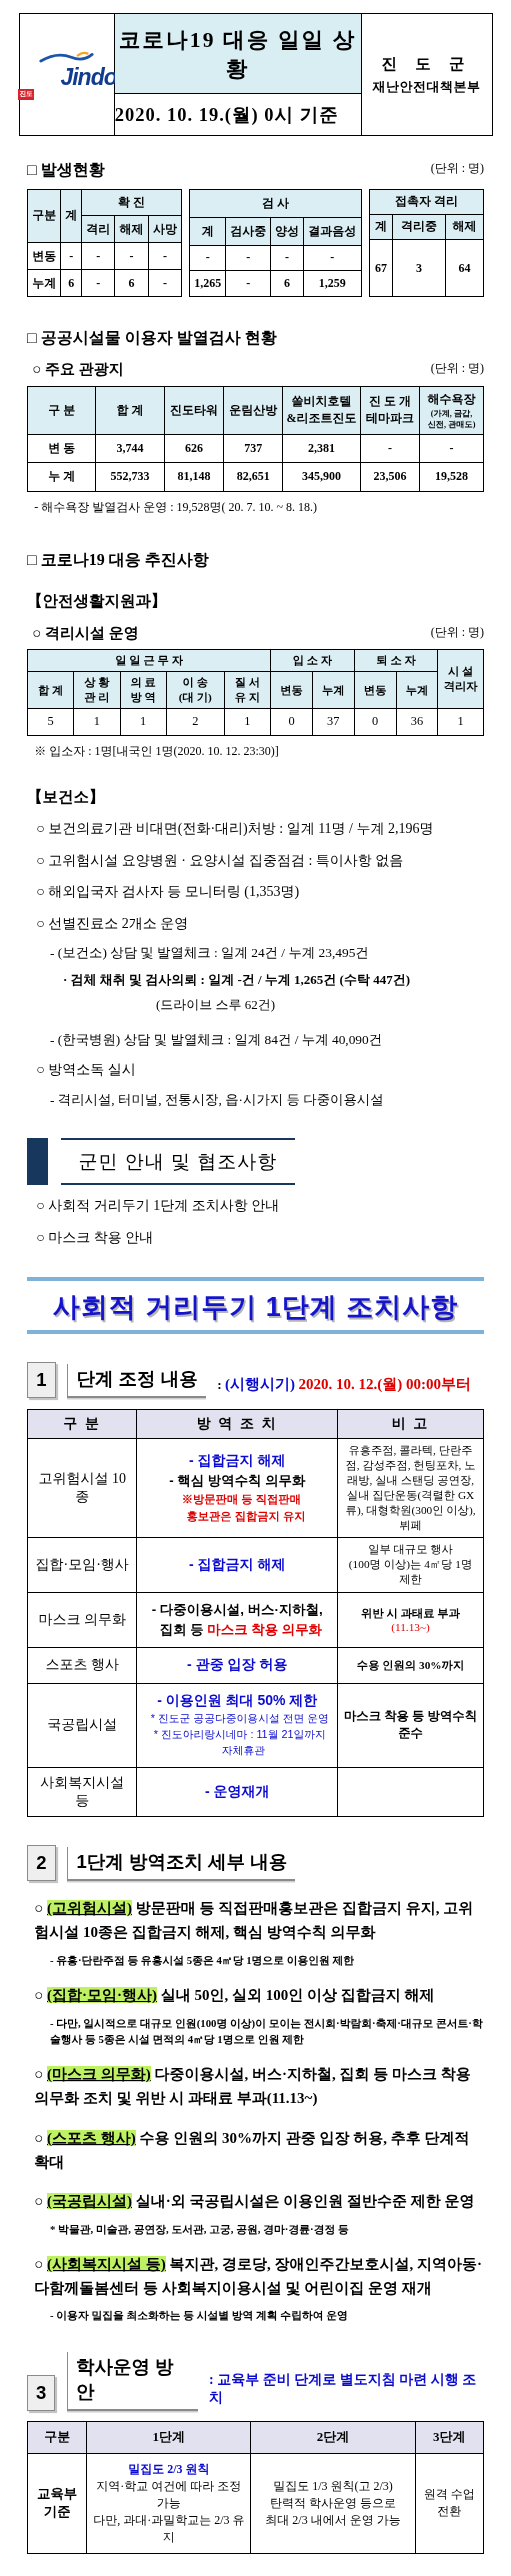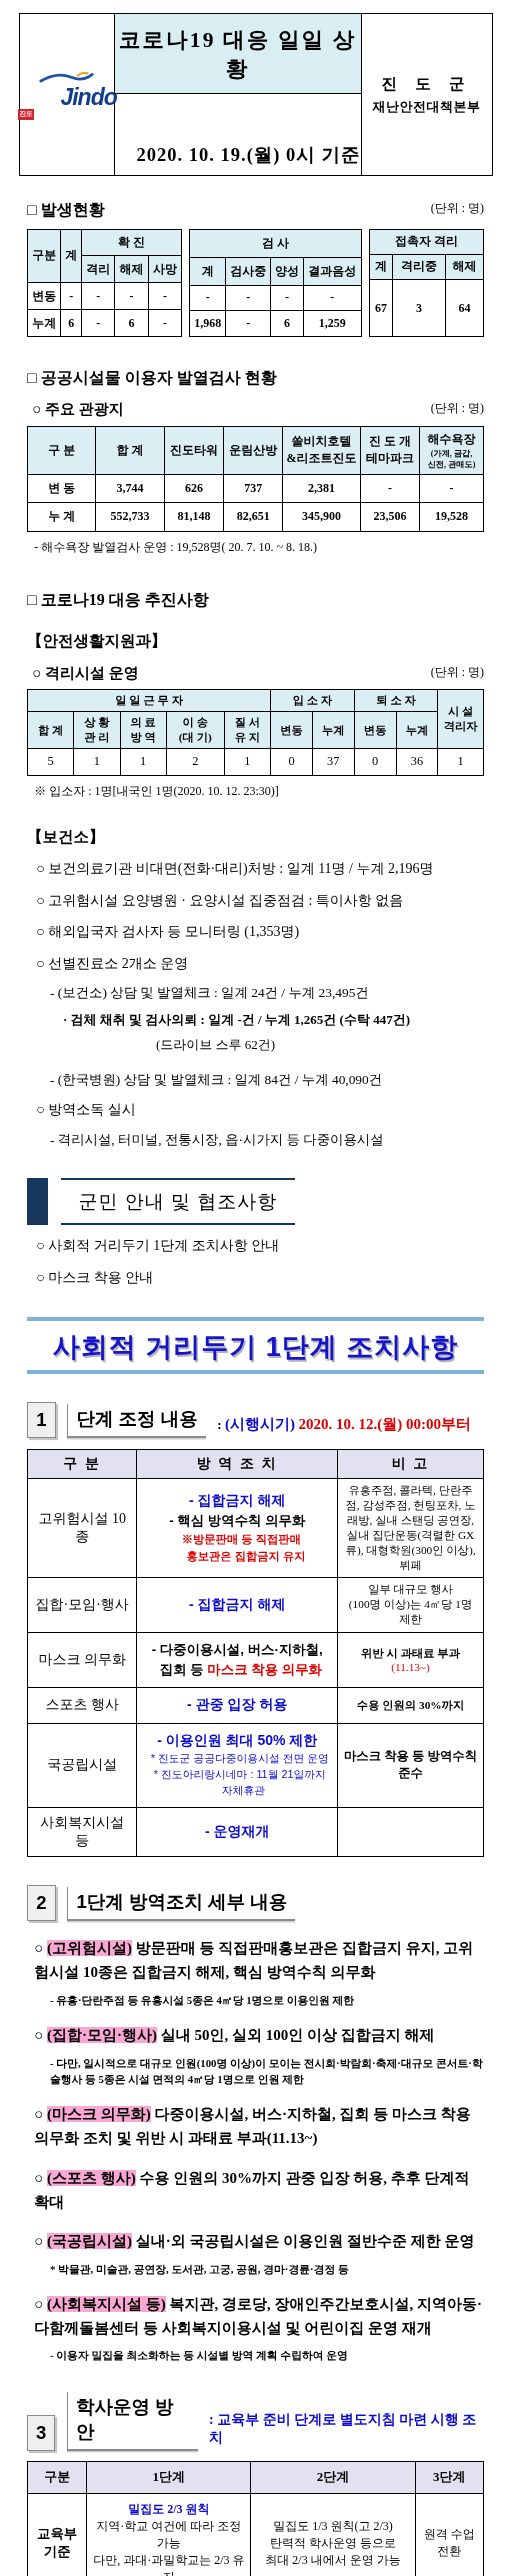--- a/index.html
+++ b/index.html
@@ -7,21 +7,21 @@
   .pl{white-space:pre-line;}
 
   
   .hdr{margin:13.4px 18.5px 0;border:1.5px solid #000;display:flex;}
   .hdr-logo{width:90px;border-right:1px solid #000;display:flex;flex-direction:column;align-items:center;justify-content:center;padding:4.1px 2.1px;}
   .logo-swoosh{height:15.5px;}
   .logo-word{font-family:"Liberation Sans",sans-serif;font-weight:bold;font-style:italic;font-size:23px;color:#123d8f;letter-spacing:-1px;line-height:1;margin-left:44px;}
   .logo-seal{display:inline-block;background:#d8222c;color:#fff;font-size:6.7px;font-weight:bold;padding:1px 1.5px;margin-left:1.5px;vertical-align:bottom;font-family:"Liberation Sans",sans-serif;}
   .hdr-center{flex:1;display:flex;flex-direction:column;border-right:1px solid #000;}
   .hdr-title{background:#d9eef3;border-bottom:1px solid #000;text-align:center;font-size:21.6px;font-weight:bold;padding:10.3px 0;letter-spacing:2.1px;}
-  .hdr-date{text-align:right;font-size:18.5px;font-weight:bold;padding:8.2px 0;letter-spacing:1px;margin-top:40px;}
+  .hdr-date{text-align:left;font-size:18.5px;font-weight:bold;padding:8.2px 0;letter-spacing:1px;}
   .hdr-org{width:130px;display:flex;flex-direction:column;align-items:center;justify-content:center;gap:3px;}
   .org1{font-size:15.5px;font-weight:bold;letter-spacing:7.2px;}
   .org2{font-size:13px;font-weight:bold;letter-spacing:0.5px;font-family:Liberation Serif, serif;}
 
   
   .content{margin:0 27px;}
   .sec-h{font-size:16px;font-weight:bold;margin:24px 0 7.2px;}
   .unit{float:right;font-size:12px;font-weight:normal;}
   .sub-h{font-size:15px;font-weight:bold;margin:11.3px 0 6.2px 5.2px;}
   table{border-collapse:collapse;}
@@ -81,21 +81,21 @@
   .measure{text-align:left;font-family:"Liberation Sans",sans-serif;}
   .measure div{margin:2.1px 0;}
   .m-blue{color:#0b0bd0;font-weight:bold;font-size:14px;}
   .m-black{font-weight:bold;font-size:13.4px;}
   .m-rednote{color:#e00000;font-size:11.3px;margin-left:8.2px !important;font-weight:bold;}
   .m-bluenote{color:#0b0bd0;font-size:10.8px;margin-left:5.2px !important;}
   .remark{font-size:11.3px;text-align:left;padding:4.1px 5.2px !important;}
 
   
   .s2i{font-size:15px;font-weight:bold;margin:15.5px 0 0 7.2px;line-height:1.6;}
-  .tag{background:#f9a8d4;}
+  .tag{background:#bef264;text-decoration:underline;}
   .s2sub{font-size:10.8px;font-weight:bold;margin:7.2px 0 0 23px;line-height:1.5;}
 
   
   .s3t{width:100%;font-size:12px;}
   .s3t th{padding:6.2px 2.1px;font-size:13px;}
   .s3t td{padding:7.2px 3.1px;}
   .s3-label{font-size:13.4px;font-weight:bold;}
 </style>
 </head>
 <body>
@@ -199,21 +199,21 @@
           <th class="th-cyan">양성</th>
           <th class="th-cyan">결과음성</th>
         </tr>
         <tr>
           <td>-</td>
           <td>-</td>
           <td>-</td>
           <td>-</td>
         </tr>
         <tr>
-          <td>1,968</td>
+          <td>1,265</td>
           <td>-</td>
           <td>6</td>
           <td>1,259</td>
         </tr>
       </tbody>
         </table>
 
       <table class="tb" style="flex:1;">
         <tbody>
             <tr>

